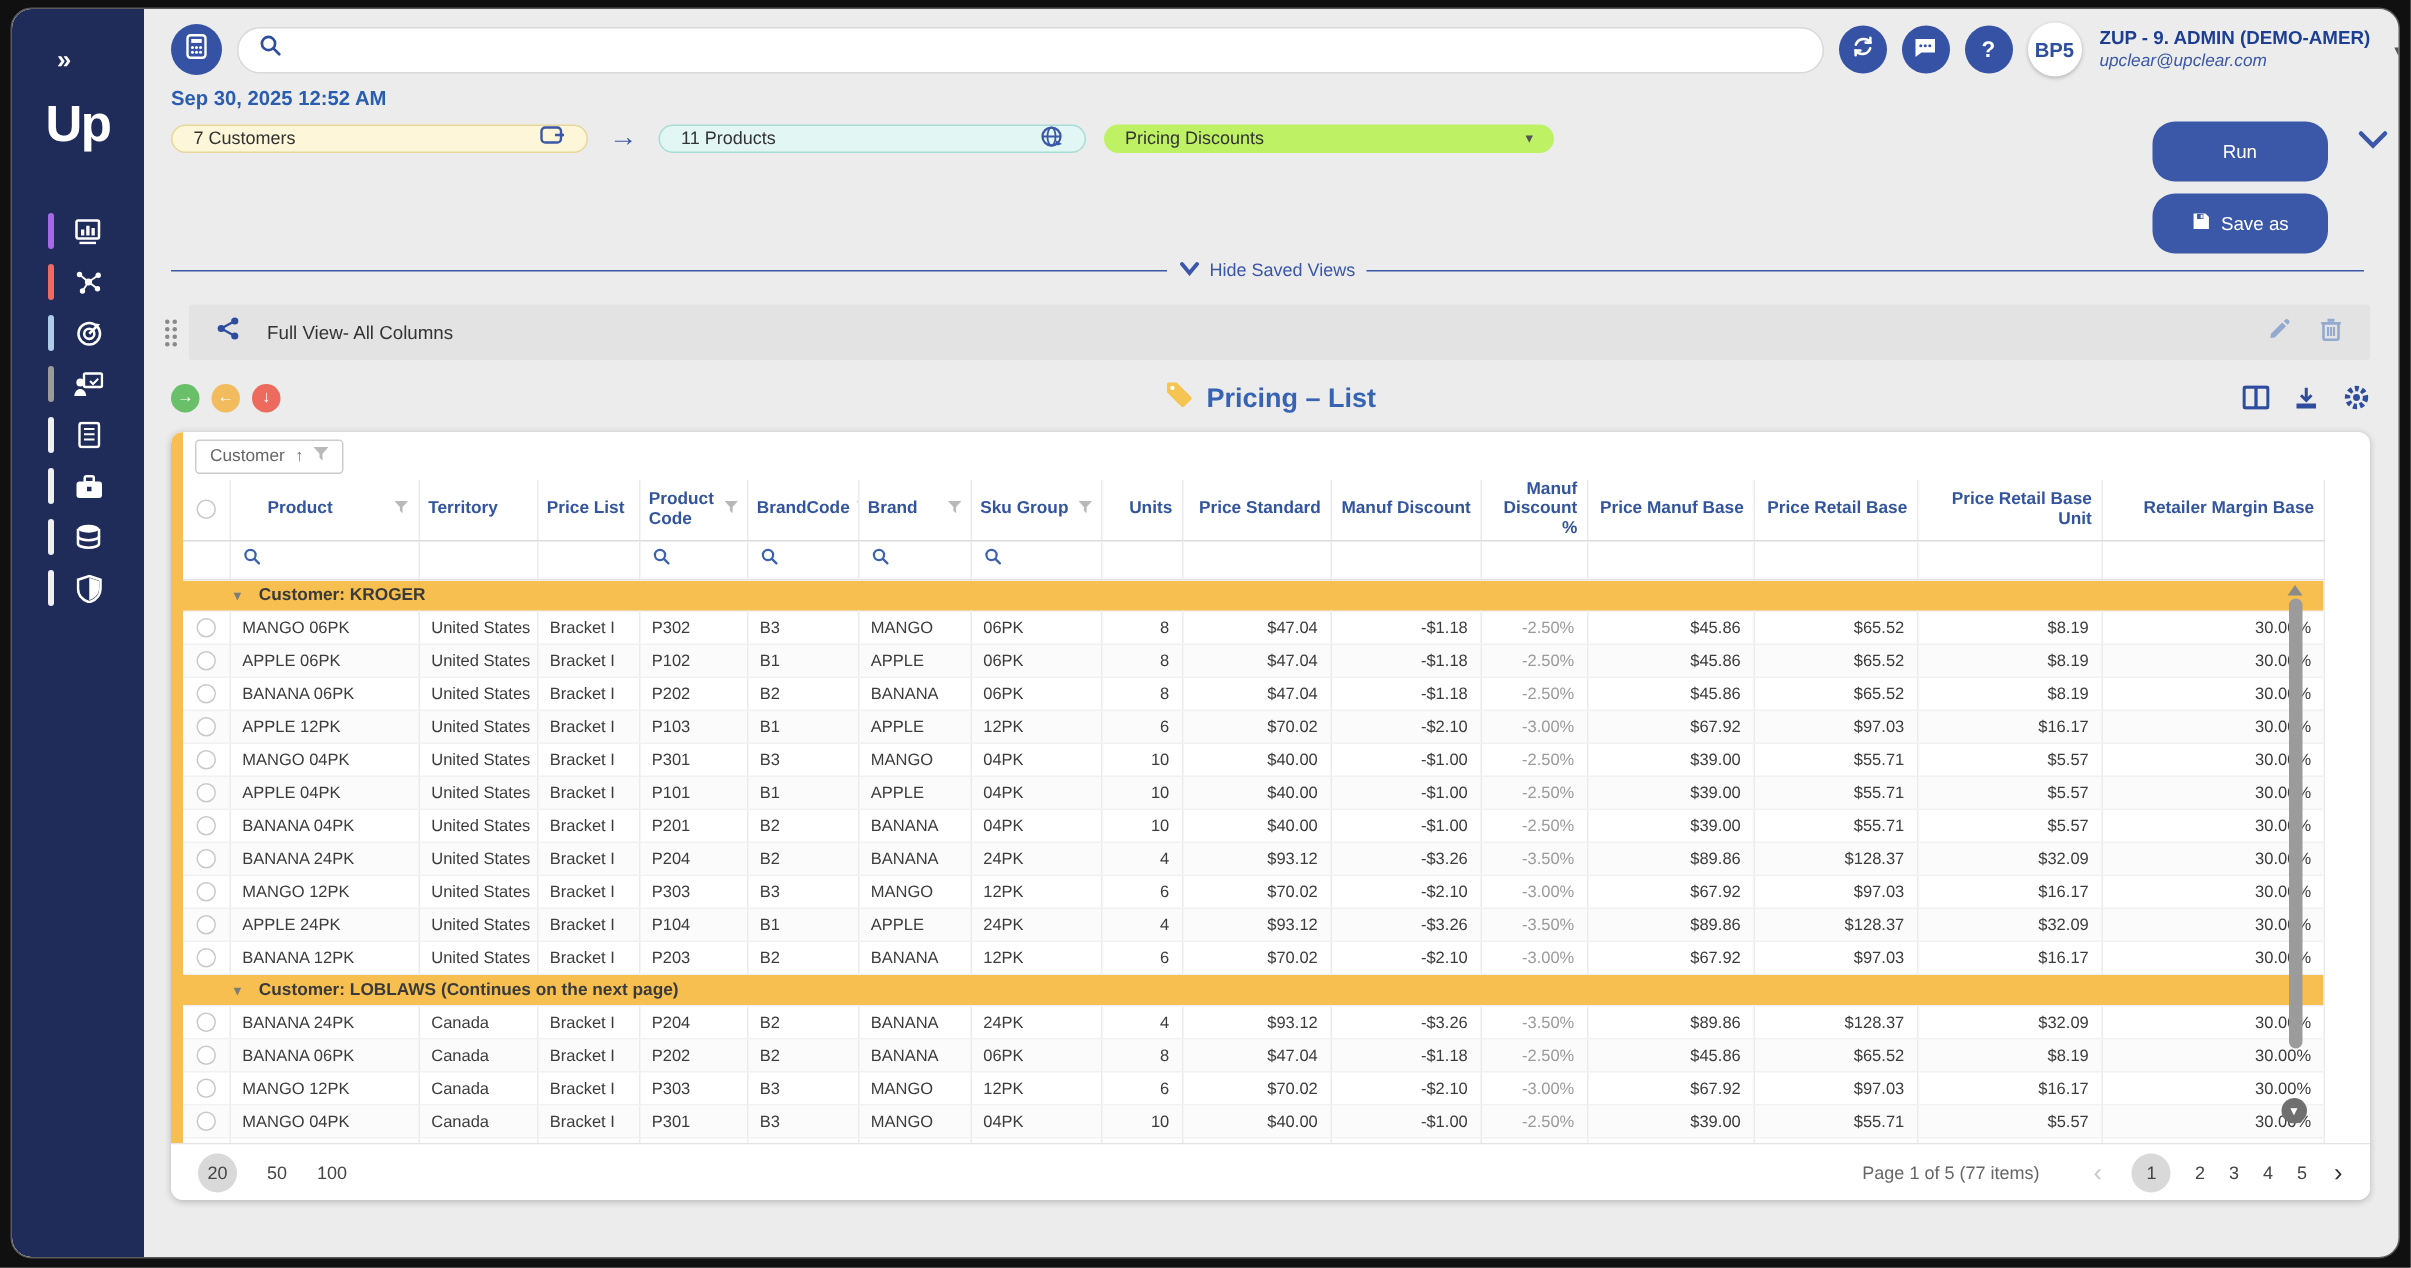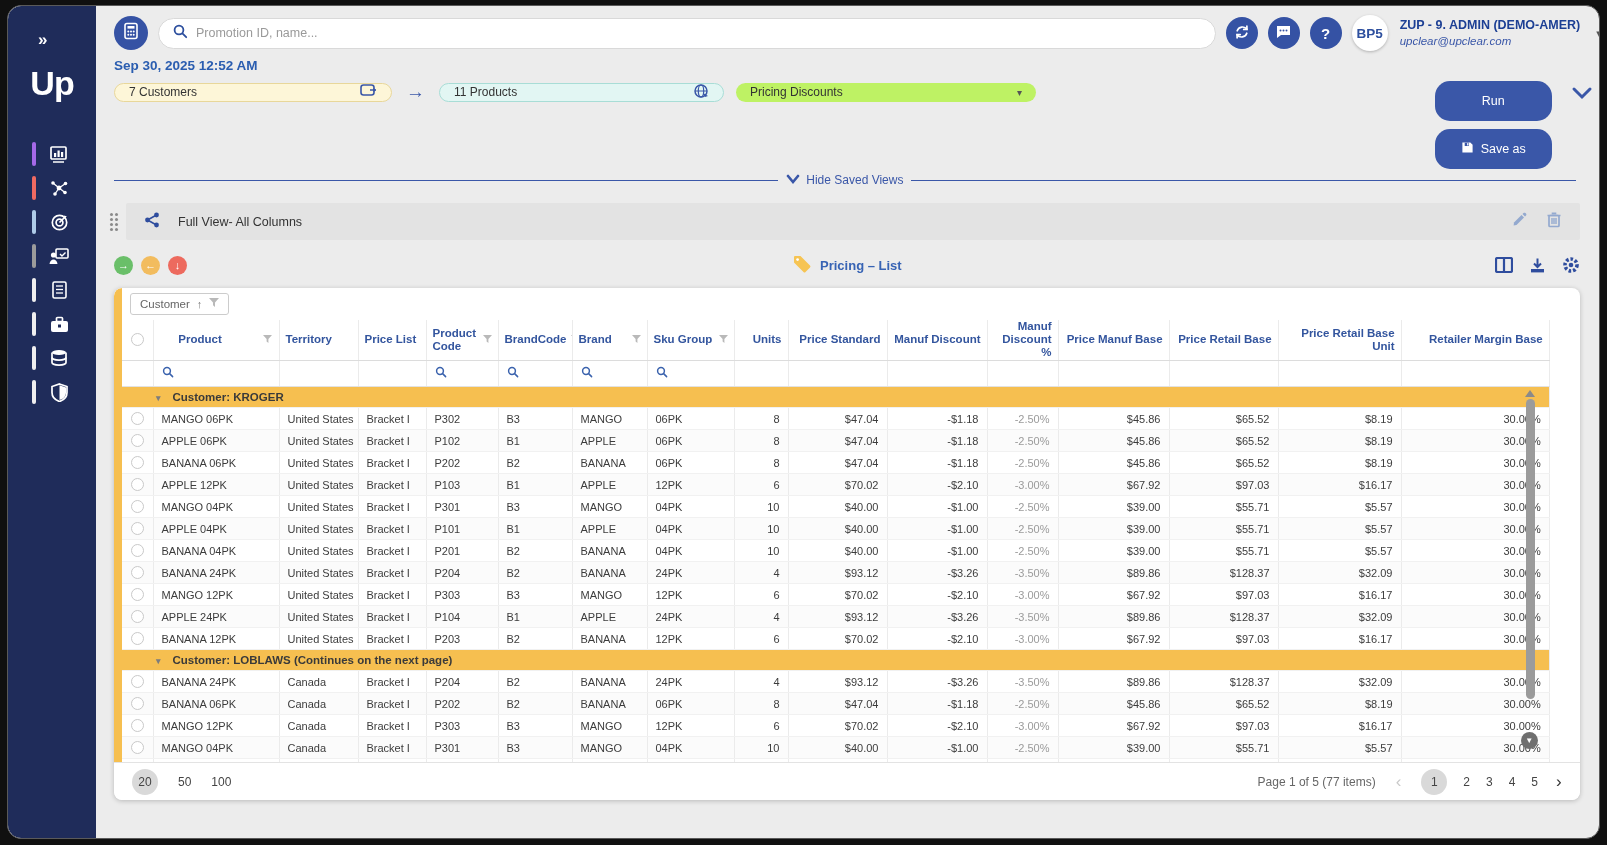--- a/index.html
+++ b/index.html
@@ -56,21 +56,21 @@
   .viewbar-row { display:flex; align-items:center; margin:16px 36px 0 14px; gap:8px; }
   .drag-handle { display:grid; grid-template-columns:3px 3px; gap:2px; cursor:grab; }
   .drag-handle i { width:3px; height:3px; background:#8a8a8a; border-radius:50%; }
   .viewbar { flex:1; height:37px; background:#e3e3e3; border-radius:2px; display:flex; align-items:center; padding:0 18px; gap:18px; }
   .view-name { font-size:12.5px; color:#333; }
   .viewbar .grow { flex:1; }
 
   .toolbar { position:relative; display:flex; align-items:center; margin:12px 36px 0 18px; height:26px; }
   .circ { width:19px; height:19px; border-radius:50%; color:#fff; display:flex; align-items:center; justify-content:center; font-size:11px; font-weight:bold; margin-right:8px; cursor:pointer; }
   .c-green { background:#6abf69; } .c-orange { background:#f2bc5e; } .c-red { background:#ed6a5e; }
-  .list-title { position:absolute; left:0; right:0; text-align:center; color:#3763b4; font-weight:bold; font-size:13px; display:flex; align-items:center; justify-content:center; gap:8px; pointer-events:none; }
+  .list-title { position:absolute; left:0; right:0; text-align:center; color:#3763b4; font-weight:bold; font-size:18px; display:flex; align-items:center; justify-content:center; gap:8px; pointer-events:none; }
   .toolbar .grow { flex:1; }
   .tool-ico { margin-left:16px; cursor:pointer; display:flex; }
 
   
   .panel { position:relative; margin:10px 36px 0 18px; background:#fff; border-radius:8px; box-shadow:0 1px 5px rgba(0,0,0,.22); height:512px; overflow:hidden; }
   .ystrip { position:absolute; left:0; top:0; width:8px; height:474px; background:#f6bf50; border-radius:8px 0 0 0; }
   .chiprow { height:32px; display:flex; align-items:center; padding-left:16px; }
   .gchip { display:inline-flex; align-items:center; gap:7px; border:1px solid #ccc; border-radius:3px; padding:4px 9px; font-size:11.5px; color:#666; cursor:pointer; background:#fff; }
   .sort-up { color:#777; font-size:11px; }
   .tablezone { margin:0 30px 0 8px; }
@@ -97,21 +97,21 @@
   .vs-up { width:0; height:0; border-left:5px solid transparent; border-right:5px solid transparent; border-bottom:7px solid #8a8a8a; margin:3px auto 2px; }
   .vs-thumb { width:9px; margin:0 auto; height:300px; background:#9b9b9b; border-radius:5px; cursor:grab; }
   .vs-down { position:absolute; bottom:14px; left:-3px; width:17px; height:17px; border-radius:50%; background:#6f6f6f; color:#fff; font-size:8px; display:flex; align-items:center; justify-content:center; cursor:pointer; }
 
   
   .pager { position:absolute; left:0; right:0; bottom:0; height:38px; border-top:1px solid #e3e3e3; display:flex; align-items:center; padding:0 18px; font-size:12px; color:#444; background:#fff; border-radius:0 0 8px 8px; }
   .psize { margin-right:20px; cursor:pointer; }
   .pnum { margin-left:16px; cursor:pointer; }
   .circ-sel { display:inline-flex; align-items:center; justify-content:center; width:26px; height:26px; border-radius:50%; background:#d9d9d9; }
   .pager .grow { flex:1; }
-  .pinfo { color:#666; margin-right:16px; }
+  .pinfo { color:#666; margin-right:32px; }
   .arr-prev { color:#c9c9c9; font-size:17px; margin:0 4px; }
   .arr-next { color:#333; font-size:17px; margin-left:18px; cursor:pointer; }
 </style>
 </head>
 <body>
 
 <div class="window">
 
   <aside class="sidebar">
     <div class="expand">»</div>
@@ -229,21 +229,20 @@
                 <circle cx="9" cy="12.8" r="1"></circle>
                 <circle cx="11.7" cy="12.8" r="1"></circle>
               </g>
             </svg></span>
       </div>
       <div class="search-pill">
         <span><svg width="15" height="15" viewBox="0 0 15 15">
               <circle cx="6" cy="6" r="4.4" fill="none" stroke="#2d4f9e" stroke-width="1.8"></circle>
               <line x1="9.4" y1="9.4" x2="13.2" y2="13.2" stroke="#2d4f9e" stroke-width="1.8" stroke-linecap="round"></line>
             </svg></span>
-        <input placeholder="Promotion ID, name..." style="">
       </div>
       <div class="circle-btn">
         <span><svg width="16" height="16" viewBox="0 0 16 16" fill="none" stroke="#fff" stroke-width="1.7" stroke-linecap="round">
               <path d="M13 5.3A5.6 5.6 0 0 0 3.2 6.8"></path>
               <path d="M3 10.7a5.6 5.6 0 0 0 9.8-1.5"></path>
               <path d="M12.9 2.2v3.2h-3.2"></path>
               <path d="M3.1 13.8v-3.2h3.2"></path>
             </svg></span>
       </div>
       <div class="circle-btn">

